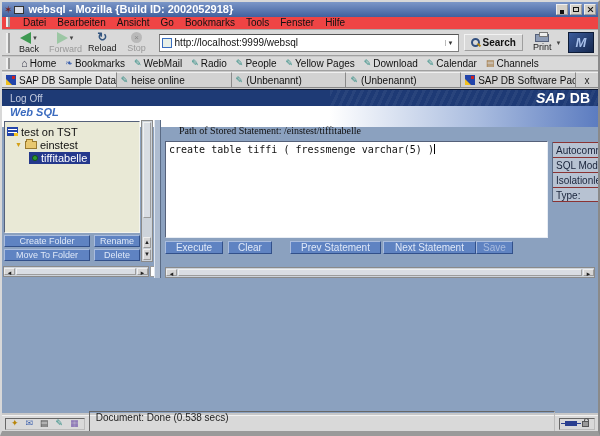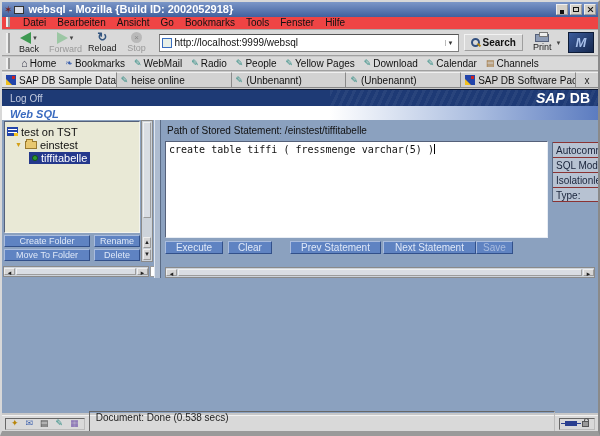--- a/index.html
+++ b/index.html
@@ -96,23 +96,23 @@
   
   .content { position:absolute; left:0; top:87px; right:0; height:324px; background:#8ba1bf; }
   .navybar { position:absolute; left:0; top:0; right:0; height:17px; background:#1e3a75;
              border-top:1px solid #0a1530; display:flex; align-items:center; padding:0 8px; }
   .navybar .texture { position:absolute; right:0; top:0; bottom:0; width:45%;
              background:repeating-linear-gradient(115deg, rgba(255,255,255,0.05) 0 3px, rgba(0,0,0,0) 3px 7px); }
   .logoff { color:#c2cade; font-size:10px; }
   .brand { margin-left:auto; display:flex; gap:5px; align-items:center; position:relative; }
   .brand .sap { color:#fff; font-weight:bold; font-style:italic; font-size:14px; }
   .brand .db  { color:#fff; font-weight:bold; font-size:14px;text-align:center; }
-  .sectionbar { position:absolute; left:0; top:17px; right:0; height:14px;
+  .sectionbar { position:absolute; left:0; top:17px; right:0; height:21px;
                 background:linear-gradient(90deg,#ffffff 0%,#ffffff 55%,#a9bcdf 80%,#5c7cc0 100%);
-                display:flex; align-items:flex-end; padding:0 8px; }
+                display:flex; align-items:flex-start; padding:0 8px; }
   .sectionbar span { color:#3b6bbf; font-weight:bold; font-style:italic; font-size:11px; }
 
   
   .leftframe { position:absolute; left:0; top:31px; width:152px; height:158px; }
   .treebox { position:absolute; left:2px; top:1px; width:136px; height:112px; background:#e9e9d6;
              border-top:1px solid #55617a; border-left:1px solid #55617a;
              border-right:1px solid #f4f4ec; border-bottom:1px solid #f4f4ec;
              font-size:11px; color:#111; padding:3px 2px; overflow:hidden; }
   .trow { display:flex; align-items:center; gap:3px; height:13px; white-space:nowrap; }
   .trow.lvl1 { padding-left:8px; }
@@ -149,21 +149,21 @@
   .lf-hs .left { left:0; } .lf-hs .right { right:0; }
   .lf-hs .thumb { left:12px; width:120px; }
   .corner { position:absolute; left:148px; top:146px; width:11px; height:11px; background:#fff;
             border:1px solid #999; }
 
   .framesplit { position:absolute; left:152px; top:31px; width:7px; height:158px;
                 background:#aebcd0; border-left:1px solid #e2e8f0; border-right:1px solid #5a6b85; }
 
   
   .rightframe { position:absolute; left:159px; top:31px; right:0; height:158px; overflow:hidden; }
-  .pathlabel { position:absolute; left:6px; top:5px; font-size:10px; color:#111; white-space:nowrap; }
+  .pathlabel { position:absolute; left:18px; top:5px; font-size:10px; color:#111; white-space:nowrap;font-family:Liberation Serif, serif; }
   .sqlbox { position:absolute; left:4px; top:21px; width:383px; height:97px; background:#fff;
             border-top:1px solid #55617a; border-left:1px solid #55617a;
             border-right:1px solid #e8edf4; border-bottom:1px solid #e8edf4;
             font-family:"DejaVu Sans Mono", monospace; font-size:10px; color:#111;
             padding:2px 3px; white-space:pre; overflow:hidden; }
   .caret { display:inline-block; width:1px; height:10px; background:#000; vertical-align:-1px; }
   .settings { position:absolute; left:391px; top:22px; width:120px; background:#b7c2d2;
               border-left:1px solid #5a6b85; }
   .setrow { height:15px; border-top:1px solid #8b3333; font-size:10px; color:#19233a;
             padding:2px 0 0 3px; white-space:nowrap; overflow:hidden; }

